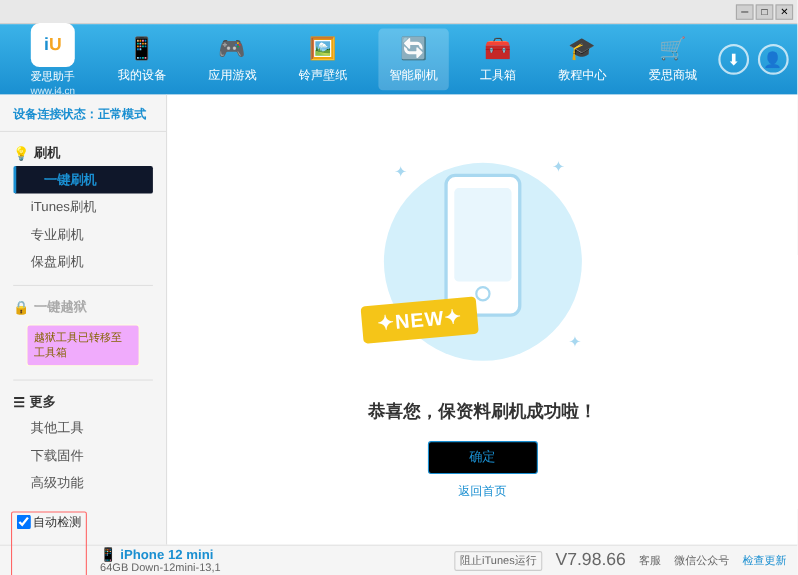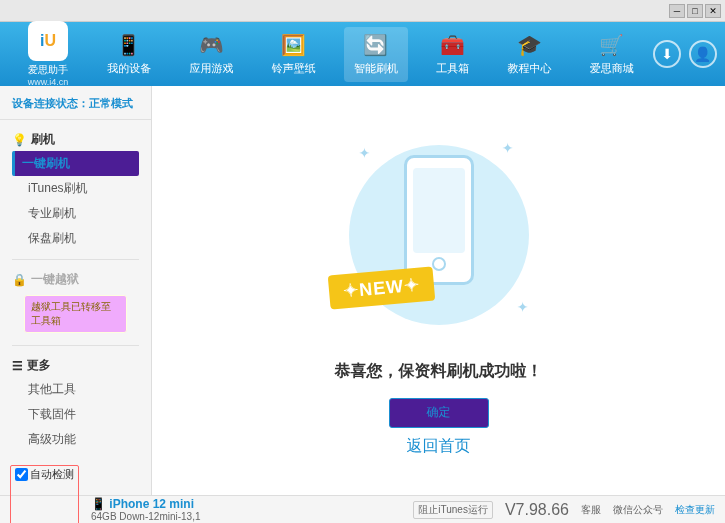--- a/index.html
+++ b/index.html
@@ -95,25 +95,25 @@
       padding: 3px 0;
     }
     .sidebar-item {
       padding: 4px 16px;
       font-size: 12px;
       color: #555;
       cursor: pointer;
       border-radius: 2px;
     }
     .sidebar-item.active {
-      background: #4c1d95;
+      background: #0f172a;
       color: #1a8fd1;
       font-weight: bold;
       border-left: 3px solid #1a8fd1;
-      padding-left: 7px;
+      padding-left: 25px;
     }
     .sidebar-divider { border: none; border-top: 1px solid #e0e0e0; margin: 4px 12px; }
     .sidebar-warning {
       margin: 4px 12px;
       background: #f0abfc;
       border: 1px solid #ffd;
       border-radius: 3px;
       padding: 4px 6px;
       font-size: 10px;
       color: #856404;
@@ -198,31 +198,31 @@
 
     .success-title {
       font-size: 16px;
       color: #333;
       font-weight: bold;
       margin-bottom: 16px;
     }
     .confirm-btn {
       width: 100px;
       height: 30px;
-      background: #4c1d95;
+      background: #000000;
       border: 1px solid #1a8fd1;
       color: #1a8fd1;
       border-radius: 3px;
       cursor: pointer;
       font-size: 12px;
       display: flex; align-items: center; justify-content: center;
       margin-bottom: 8px;
     }
     .back-link {
-      font-size: 16px;
+      font-size: 11px;
       color: #1a8fd1;
       cursor: pointer;
       text-decoration: none;
     }
 
     
     .bottom-bar {
       height: 28px;
       background: #f5f5f5;
       border-top: 1px solid #ddd;

